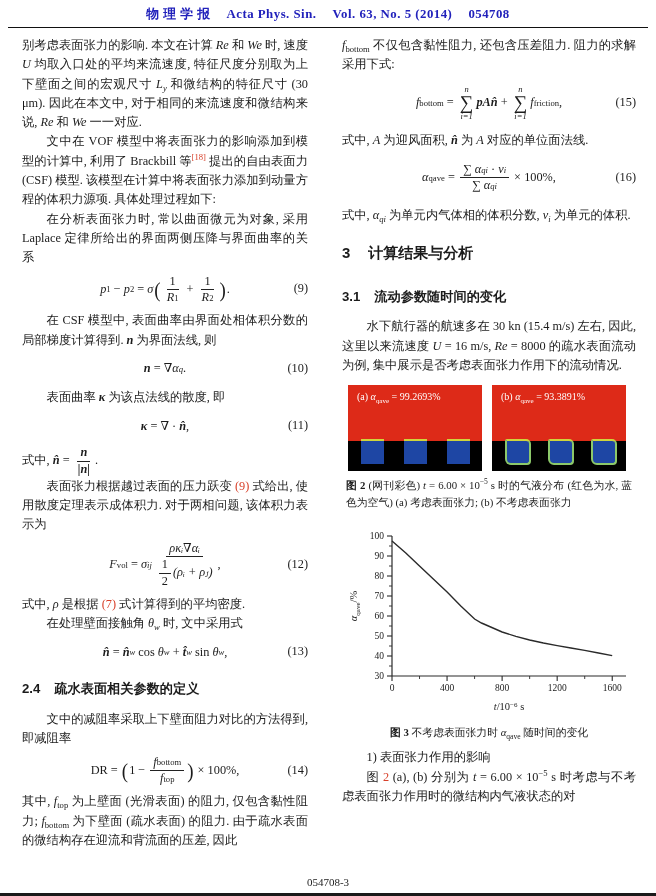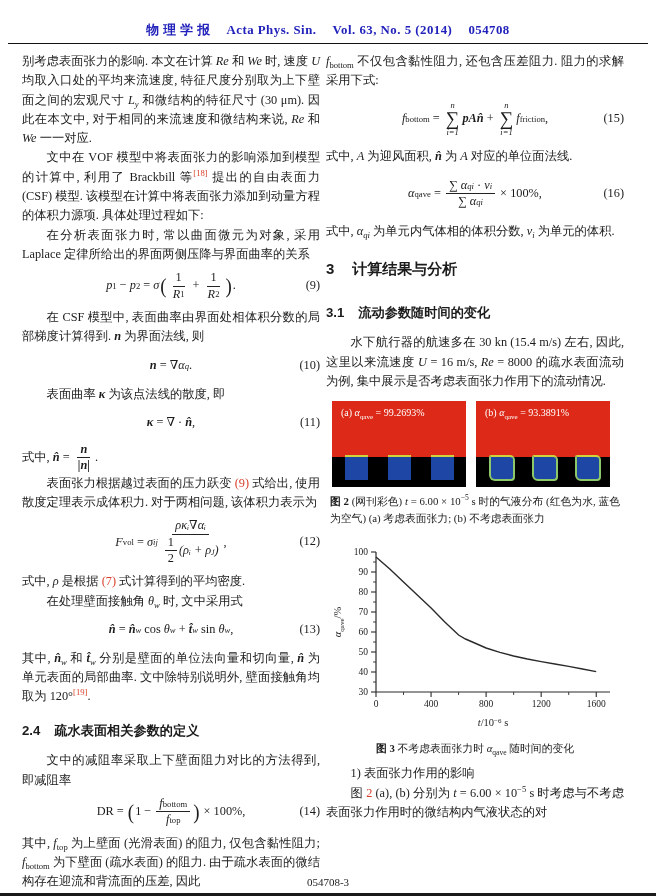--- a/index.html
+++ b/index.html
@@ -4,27 +4,27 @@
 <style>
   html,body{margin:0;padding:0;background:#ffffff;}
   body{
     width:656px;height:896px;overflow:hidden;position:relative;
     font-family:"Liberation Serif","DejaVu Serif",serif;
     font-size:12.3px;color:#1b1b1b;
   }
   .page{position:relative;width:656px;height:896px;}
   
   .header{
-    text-align:center;padding-top:22px;font-weight:bold;font-size:12.8px;
+    text-align:center;padding-top:6px;font-weight:bold;font-size:12.8px;
     color:#2121bb;letter-spacing:.5px;
   }
   .header .gap{display:inline-block;width:16px;}
   .header-rule{margin:4px 8px 0 8px;border-bottom:1.6px solid #111;}
   
-  .columns{display:flex;gap:6px;padding:8px 20px 0 22px;}
+  .columns{display:flex;gap:34px;padding:8px 20px 0 22px;}
   .col{width:298px;text-align:justify;line-height:1.57;}
   p{margin:0;}
   .indent{text-indent:2em;}
   .it{font-style:italic;}
   .bold{font-weight:bold;}
   .red{color:#d8402a;}
   sub,sup{font-size:.7em;line-height:0;}
   
   .eq{position:relative;display:flex;justify-content:center;align-items:center;margin:6px 0 6px 0;min-height:26px;}
   .eq-body{display:inline-flex;align-items:center;white-space:pre;}
@@ -112,21 +112,20 @@
       </div>
 
       <p><span>式中, </span><span class="it">ρ</span><span> 是根据 </span><span class="red">(7)</span><span> 式计算得到的平均密度.</span></p>
       <p class="indent"><span>在处理壁面接触角 </span><span class="it">θ</span><sub class="it">w</sub><span> 时, 文中采用式</span></p>
 
       <div class="eq">
         <span class="eq-body"><span class="it bold">n̂</span><span> = </span><span class="it bold">n̂</span><sub class="it">w</sub><span> cos </span><span class="it">θ</span><sub class="it">w</sub><span> + </span><span class="it bold">t̂</span><sub class="it">w</sub><span> sin </span><span class="it">θ</span><sub class="it">w</sub><span>,</span></span>
         <span class="eq-num">(13)</span>
       </div>
 
-      <p><span>其中, </span><span class="it bold">n̂</span><sub class="it">w</sub><span> 和 </span><span class="it bold">t̂</span><sub class="it">w</sub><span> 分别是壁面的单位法向量和切向量, </span><span class="it bold">n̂</span><span> 为单元表面的局部曲率. 文中除特别说明外, 壁面接触角均取为 120°</span><sup class="red">[19]</sup><span>.</span></p>
 
       <div class="h-sub">
         <span class="no">2.4</span><span>疏水表面相关参数的定义</span>
       </div>
 
       <p class="indent"><span>文中的减阻率采取上下壁面阻力对比的方法得到, 即减阻率</span></p>
 
       <div class="eq">
         <span class="eq-body"><span>DR = </span><span class="bigp">(</span><span>1 − </span><span class="frac"><span class="fnum"><span class="it">f</span><sub>bottom</sub></span><span class="fden"><span class="it">f</span><sub>top</sub></span></span><span class="bigp">)</span><span> × 100%,</span></span>
         <span class="eq-num">(14)</span>

